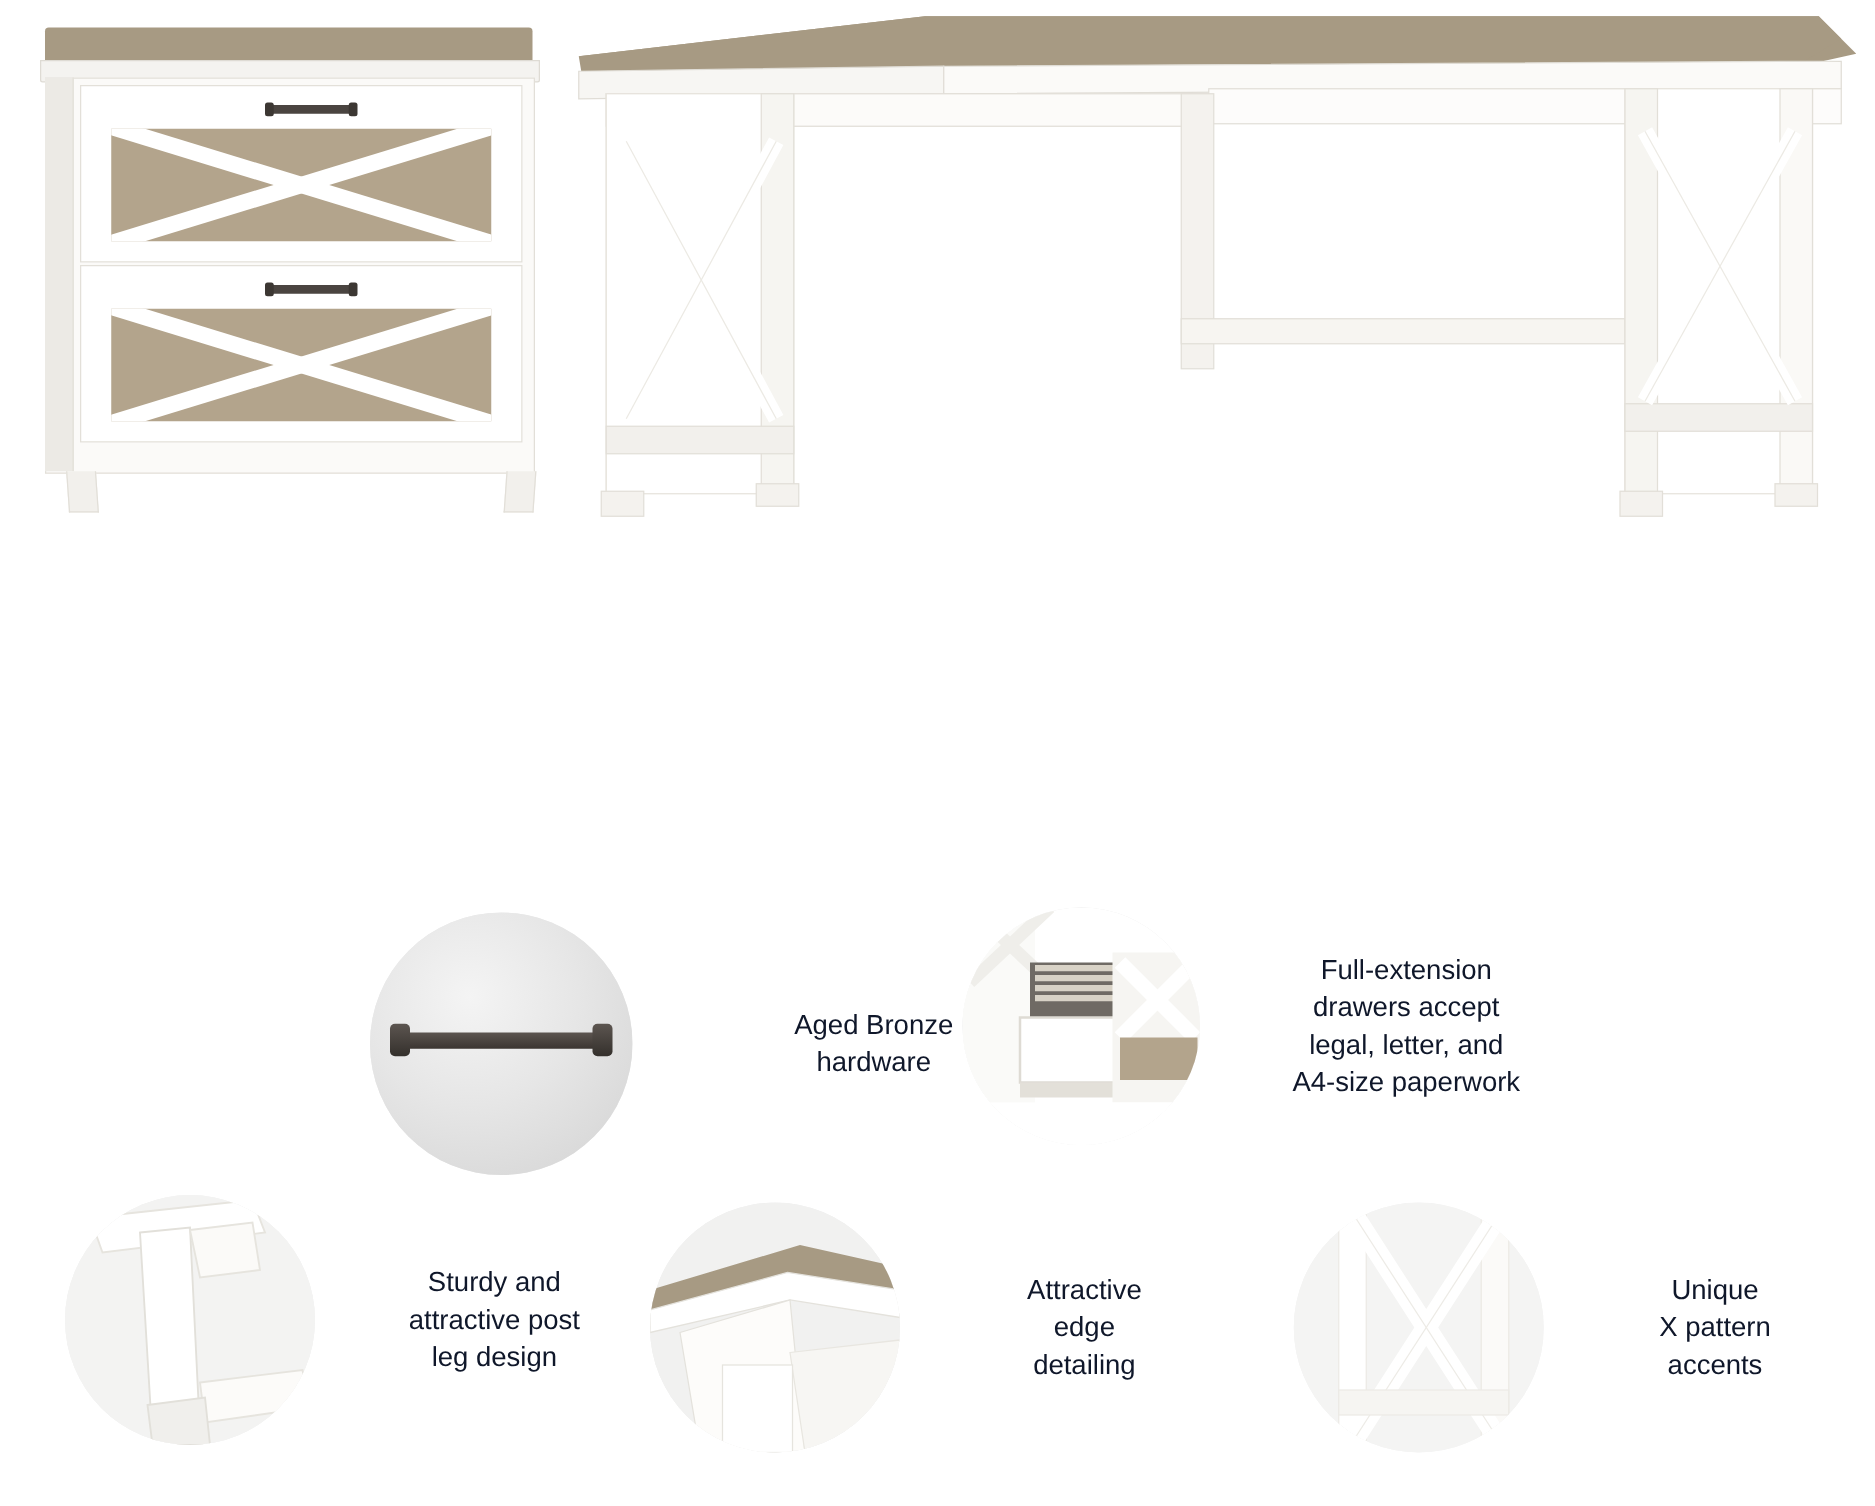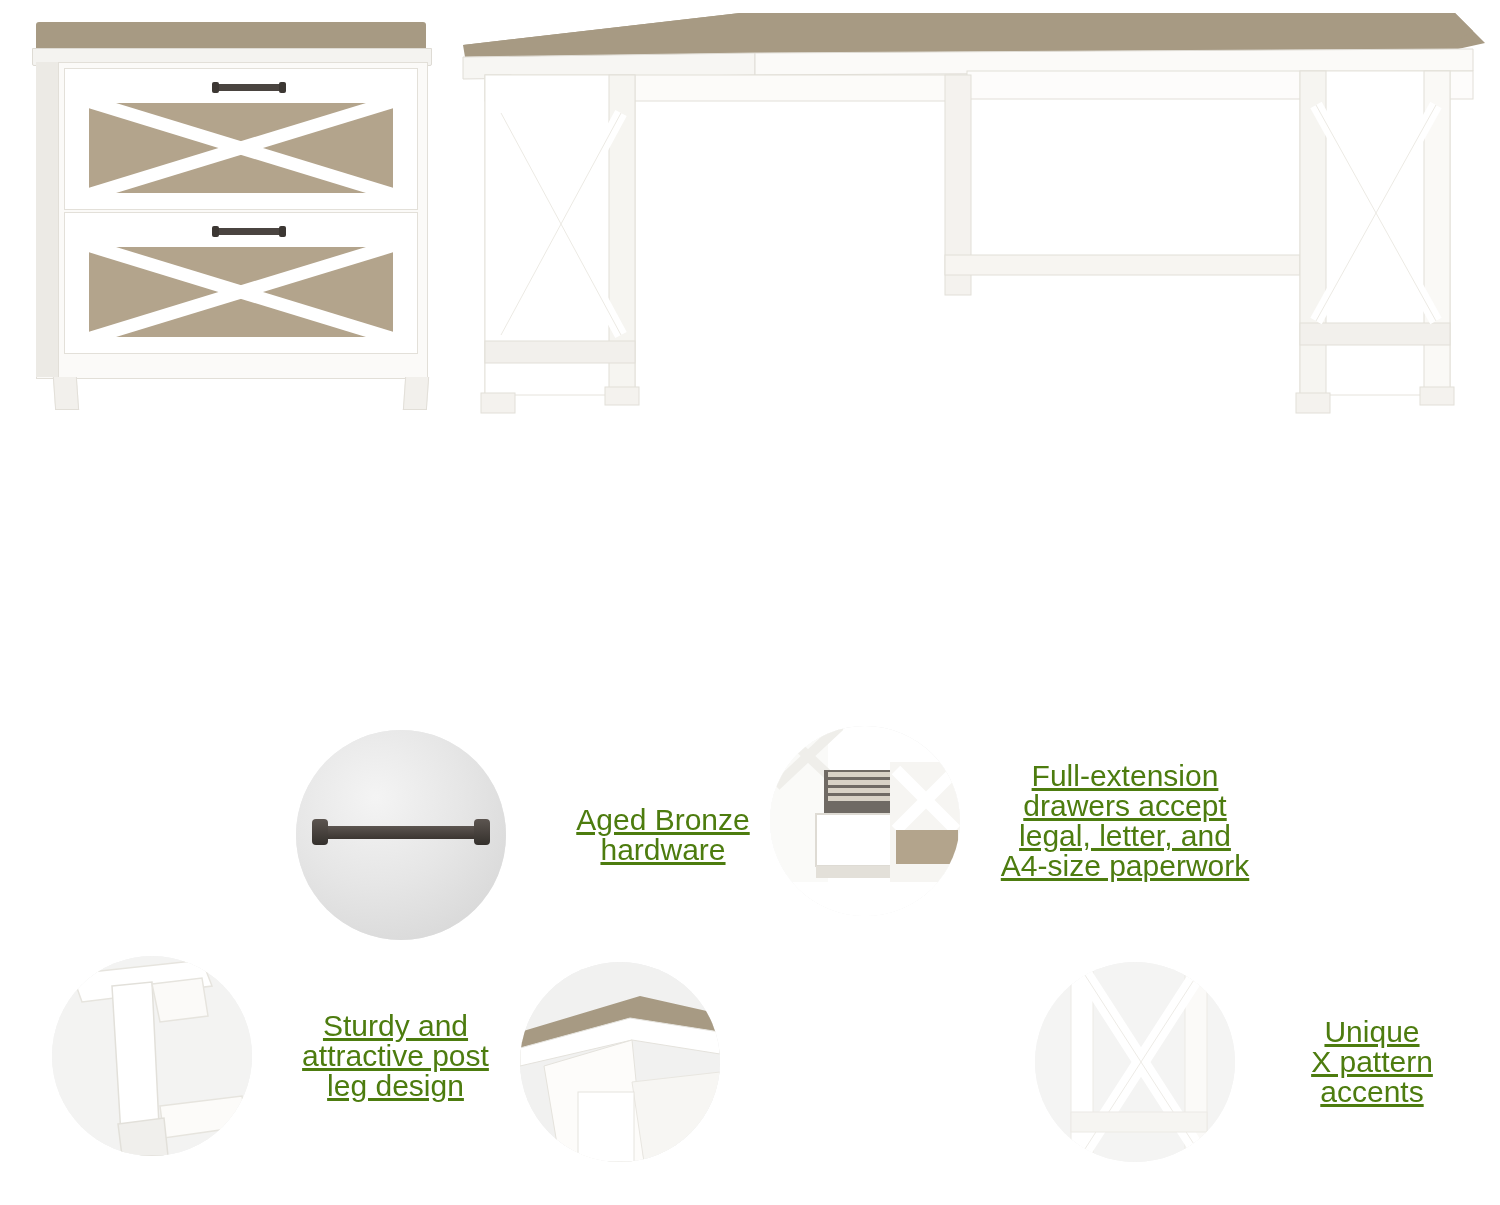--- a/index.html
+++ b/index.html
@@ -158,30 +158,29 @@
     align-items: center;
   }
   .bubble {
     border-radius: 50%;
     overflow: hidden;
     position: relative;
     flex: none;
     background: #e9e9e9;
   }
   .feature-text {
-    font-size: 30px;
+    font-size: 22px;
     line-height: 30px;
-    color: #4d7c0f;
+    color: #0f172a;
     text-align: center;
     white-space: pre-line;
-    text-decoration: underline;
-  }
-
-  
-  .f-hardware  { left: 296px; top: 30px; }
+  }
+
+  
+  .f-hardware  { left: 296px; top: 30px; gap: 36px; }
   .f-drawers   { left: 770px; top: 26px; }
   .f-legs      { left: 52px;  top: 256px; }
   .f-edge      { left: 520px; top: 262px; }
   .f-xpattern  { left: 1035px; top: 262px; }
 
   .b-hardware { width: 210px; height: 210px; }
   .b-drawers  { width: 190px; height: 190px; }
   .b-legs     { width: 200px; height: 200px; background:#f0f0f0; }
   .b-edge     { width: 200px; height: 200px; background:#ededed; }
   .b-x        { width: 200px; height: 200px; background:#f2f2f2; }
@@ -345,20 +344,23 @@
     <div class="bubble b-edge">
       <svg class="edge-art" width="200" height="200" viewBox="0 0 200 200">
         <rect width="200" height="200" fill="#f1f1f0"></rect>
         <polygon points="0,70 120,34 200,52 200,70 110,56 0,86" fill="#a79a83"></polygon>
         <polygon points="0,86 110,56 200,70 200,92 112,78 0,104" fill="#ffffff" stroke="#e4e2dc" stroke-width="1"></polygon>
         <polygon points="24,104 112,78 124,200 40,200" fill="#fdfcfa" stroke="#e4e2dc" stroke-width="1"></polygon>
         <polygon points="112,120 200,110 200,200 124,200" fill="#f7f6f3" stroke="#e8e6e0" stroke-width="1"></polygon>
         <rect x="58" y="130" width="56" height="70" fill="#ffffff" stroke="#e6e4de" stroke-width="1"></rect>
       </svg>
     </div>
+    <div class="feature-text">Attractive
+edge
+detailing</div>
   </div>
 
   <div class="feature f-xpattern">
     <div class="bubble b-x">
       <svg class="x-art" width="200" height="200" viewBox="0 0 200 200">
         <rect width="200" height="200" fill="#f4f4f3"></rect>
         <rect x="36" y="0" width="22" height="200" fill="#ffffff" stroke="#eceae5" stroke-width="1"></rect>
         <rect x="150" y="0" width="22" height="200" fill="#fbfaf8" stroke="#eceae5" stroke-width="1"></rect>
         <line x1="48" y1="10" x2="164" y2="190" stroke="#ffffff" stroke-width="16"></line>
         <line x1="164" y1="10" x2="48" y2="190" stroke="#ffffff" stroke-width="16"></line>

